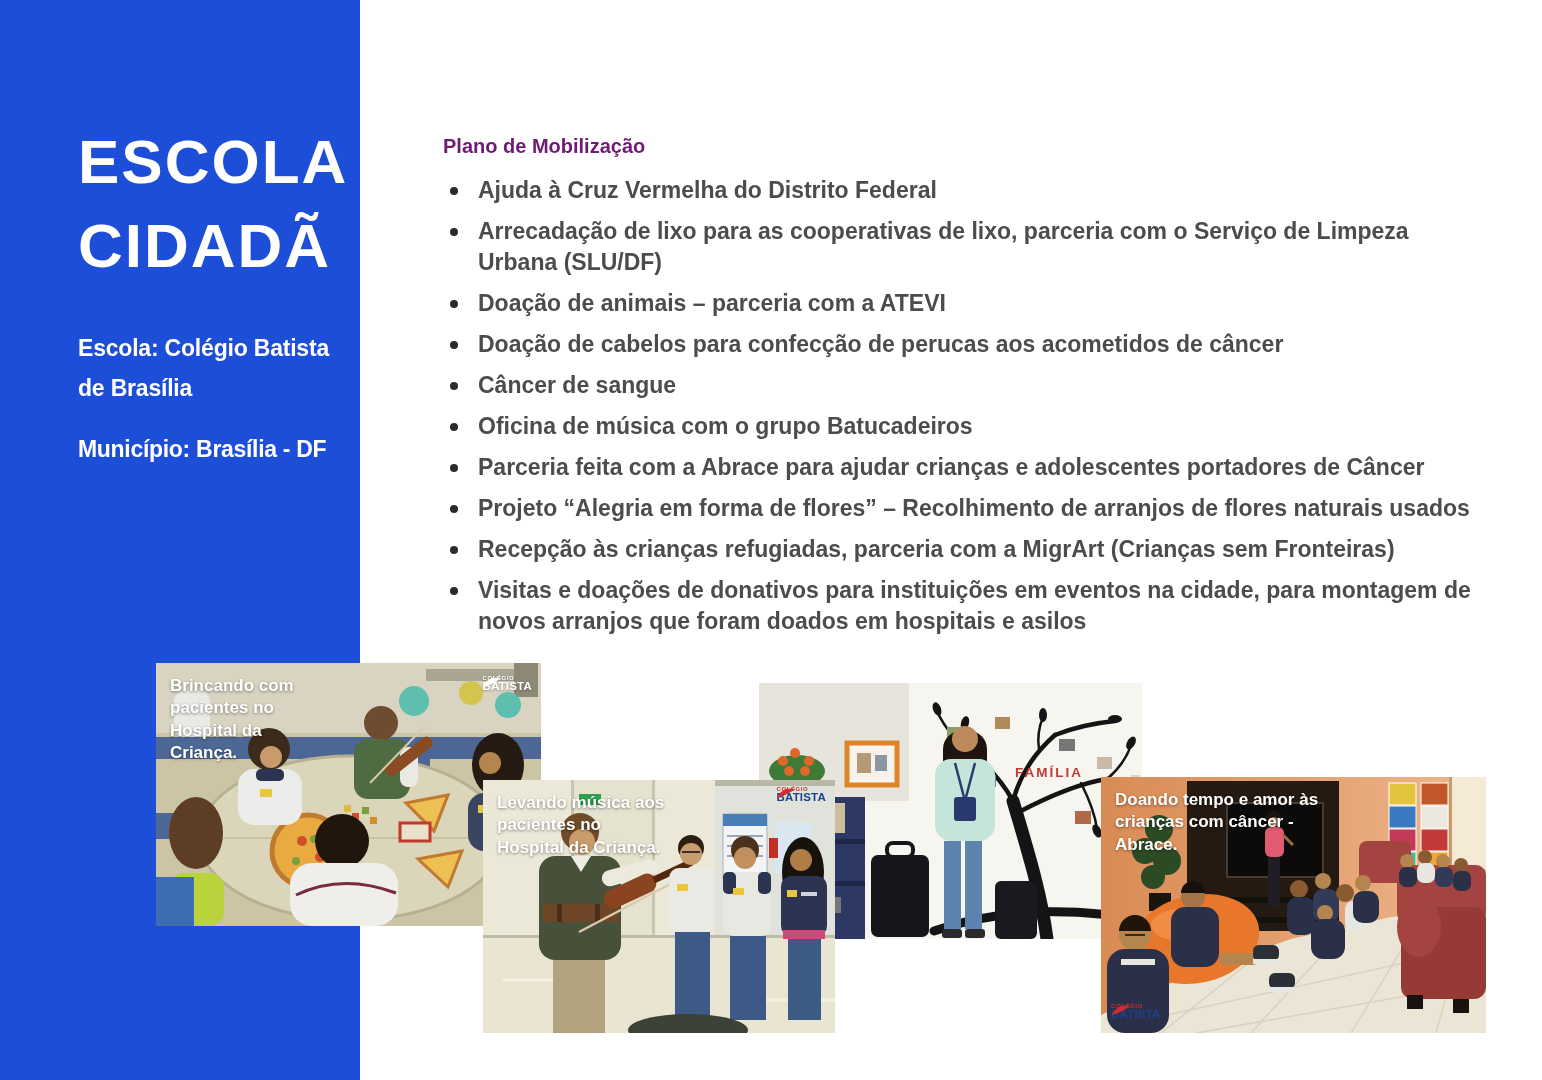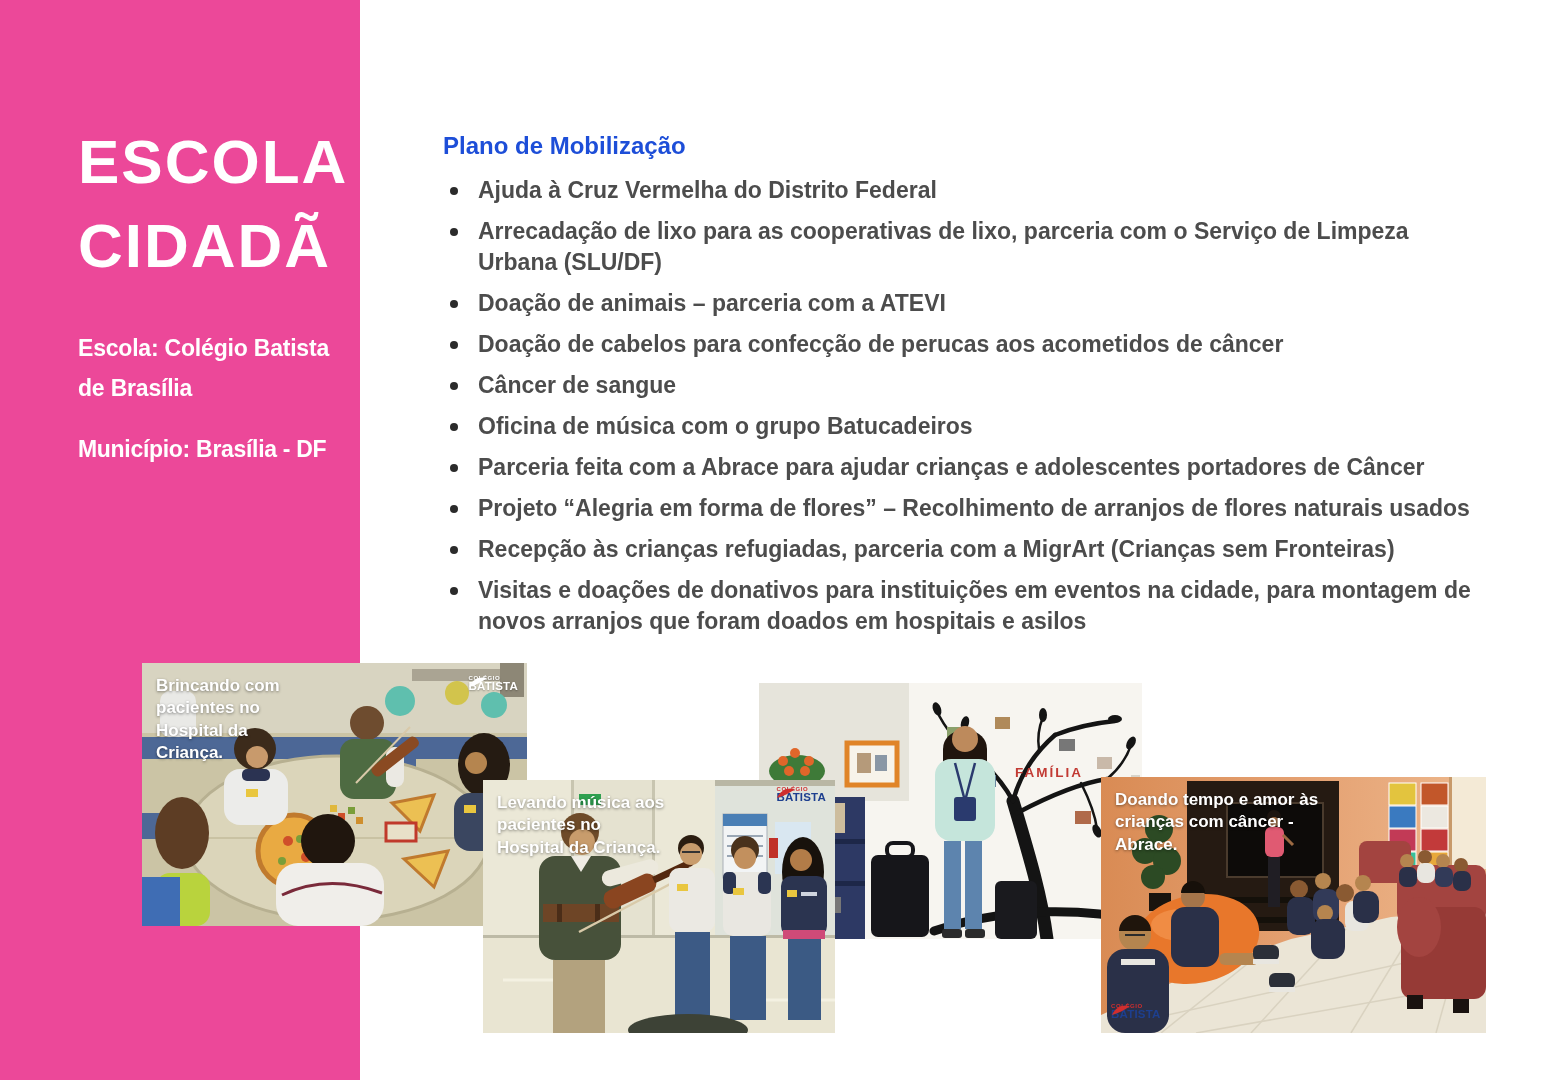--- a/index.html
+++ b/index.html
@@ -11,21 +11,21 @@
     background: #ffffff;
     overflow: hidden;
     font-family: "Liberation Sans", sans-serif;
   }
 
   
   .sidebar {
     position: absolute;
     left: 0; top: 0;
     width: 360px; height: 1080px;
-    background: #ec4899;
+    background: #1d4ed8;
   }
   .sb-title {
     position: absolute;
     left: 78px; top: 120px;
     color: #ffffff;
     font-size: 62px;
     font-weight: 700;
     letter-spacing: 2px;
     line-height: 84px;
   }
@@ -48,24 +48,24 @@
   }
 
   
   .content {
     position: absolute;
     left: 443px; top: 131px;
     width: 1032px;
   }
   .heading {
     margin: 0 0 14px 0;
-    font-size: 24px;
+    font-size: 20px;
     line-height: 30px;
     font-weight: 700;
-    color: #1d4ed8;
+    color: #701a75;
   }
   .bullets {
     list-style: none;
     margin: 0; padding: 0;
   }
   .bullets li {
     position: relative;
     padding-left: 35px;
     margin-bottom: 10px;
     font-size: 23px;
@@ -82,21 +82,21 @@
   }
 
   
   .photo {
     position: absolute;
     margin: 0;
     overflow: hidden;
     background: #ddd;
   }
   .photo svg { position:absolute; left:0; top:0; display:block; }
-  .p1 { left:142px; top:663px; width:385px; height:263px; z-index:1; }
+  .p1 { left:156px; top:663px; width:385px; height:263px; z-index:1; }
   .p3 { left:759px; top:683px; width:383px; height:256px; z-index:2; }
   .p2 { left:483px; top:780px; width:352px; height:253px; z-index:3; }
   .p4 { left:1101px; top:777px; width:385px; height:256px; z-index:4; }
 
   .caption {
     position: absolute;
     left: 14px; top: 12px;
     color: #ffffff;
     font-weight: 700;
     font-size: 17px;

